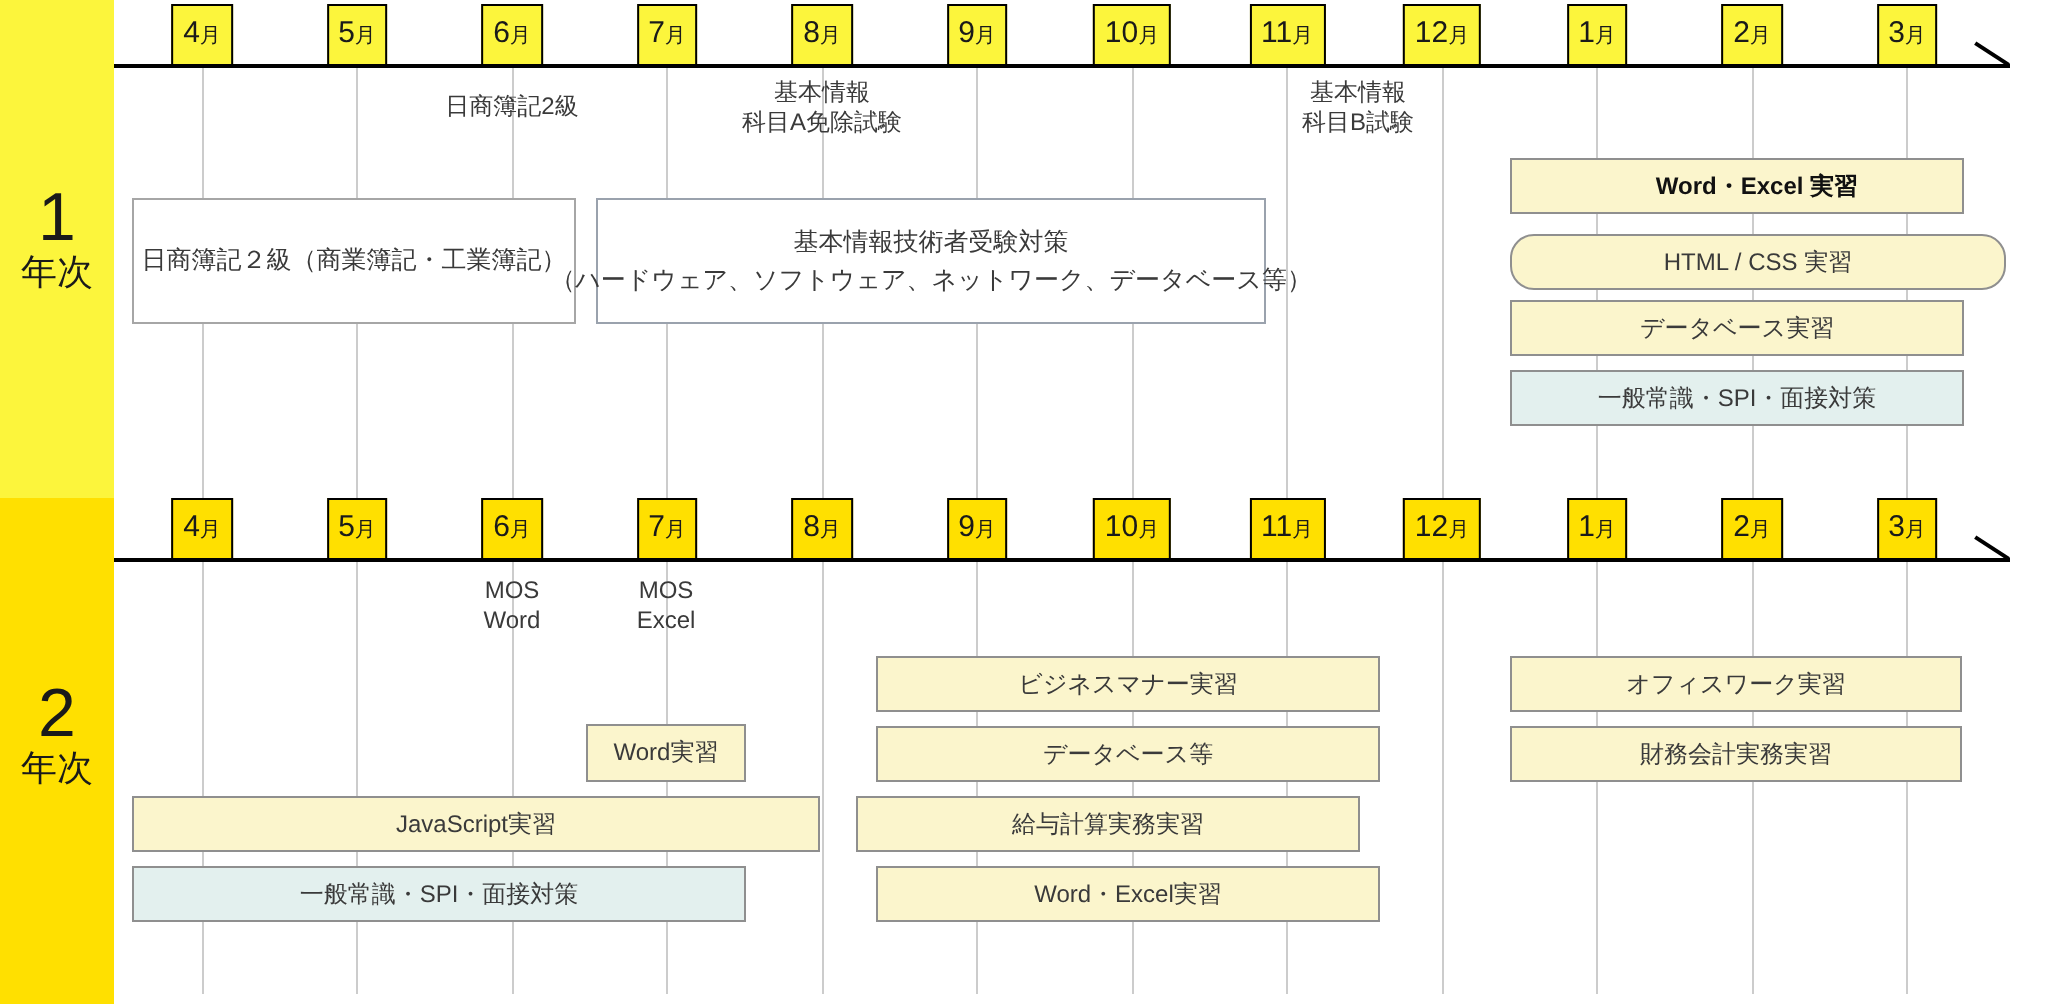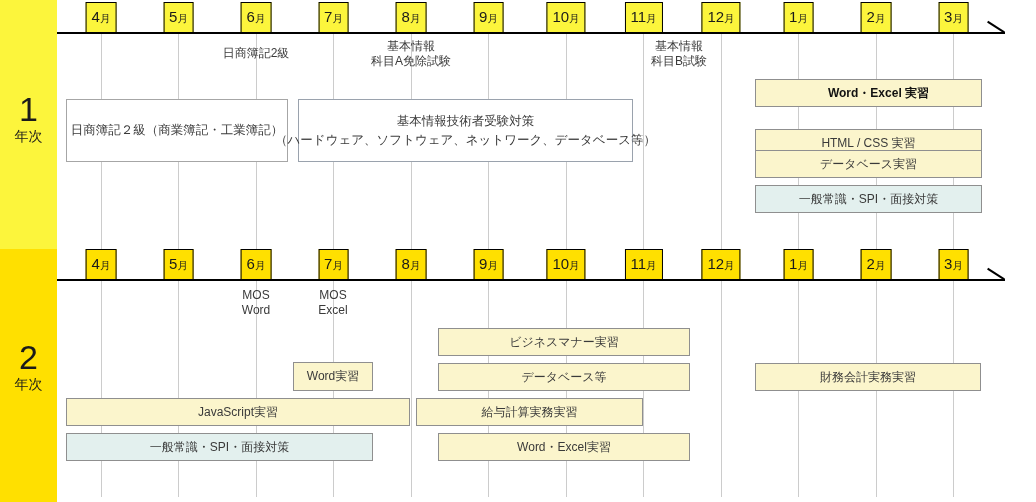--- a/index.html
+++ b/index.html
@@ -5,21 +5,21 @@
   html,body{margin:0;padding:0;background:#fff;}
   body{font-family:"Liberation Sans","DejaVu Sans",sans-serif;color:#3a3a3a;}
   #stage{position:relative;width:1036px;height:502px;background:#fff;overflow:hidden;}
 
   
   .side{position:absolute;left:0;width:57px;}
   .side.y1{top:0;height:249px;background:var(--y1yellow,#fcf53c);}
   .side.y2{top:249px;height:253px;background:var(--y2yellow,#ffe000);}
   .yeargroup{position:absolute;left:0;width:57px;text-align:center;color:#1a1a1a;}
   .yearnum{font-size:34px;line-height:34px;font-weight:400;}
-  .yearlbl{font-size:14px;line-height:16px;margin-top:2px;}
+  .yearlbl{font-size:18px;line-height:16px;margin-top:2px;}
 
   
   .axis{position:absolute;left:57px;width:948px;height:2px;background:#000;}
   .arrow{position:absolute;width:20px;height:2px;background:#000;transform:rotate(33deg);}
 
   
   .gridline{position:absolute;width:1px;background:var(--grid,#ccc);}
   .mbox{position:absolute;transform:translateX(-50%);height:31px;min-width:23px;
         padding:0 5px;border:1.5px solid #000;box-sizing:border-box;text-align:right;
         line-height:27px;white-space:nowrap;color:#1a1a1a;}
@@ -138,26 +138,27 @@
   </div>
 
   <div class="wbox gray" style="left:66px;top:99px;width:222px;height:63px;">
     <div>日商簿記２級（商業簿記・工業簿記）</div>
   </div>
   <div class="wbox" style="left:298px;top:99px;width:335px;height:63px;justify-content:center;">
     <div>基本情報技術者受験対策</div>
     <div>（ハードウェア、ソフトウェア、ネットワーク、データベース等）</div>
   </div>
   <div class="bar bold" style="left:755px;top:79px;width:227px;height:28px;">Word・Excel 実習</div>
-  <div class="bar" style="left:755px;top:129px;width:227px;height:28px;">HTML / CSS 実習</div>
+  <div class="bar" style="left:755px;top:117px;width:248px;height:28px;border-radius:12px;">HTML / CSS 実習</div>
   <div class="bar" style="left:755px;top:150px;width:227px;height:28px;">データベース実習</div>
   <div class="bar blue" style="left:755px;top:185px;width:227px;height:28px;">一般常識・SPI・面接対策</div>
 
   <div class="bar" style="left:293px;top:362px;width:80px;height:29px;">Word実習</div>
   <div class="bar" style="left:66px;top:398px;width:344px;height:28px;">JavaScript実習</div>
   <div class="bar blue" style="left:66px;top:433px;width:307px;height:28px;">一般常識・SPI・面接対策</div>
   <div class="bar" style="left:438px;top:328px;width:252px;height:28px;">ビジネスマナー実習</div>
   <div class="bar" style="left:438px;top:363px;width:252px;height:28px;">データベース等</div>
-  <div class="bar" style="left:416px;top:398px;width:227px;height:28px;">給与計算実務実習</div>
+  <div class="bar" style="left:428px;top:398px;width:252px;height:28px;">給与計算実務実習</div>
   <div class="bar" style="left:438px;top:433px;width:252px;height:28px;">Word・Excel実習</div>
+  <div class="bar" style="left:755px;top:328px;width:226px;height:28px;">オフィスワーク実習</div>
   <div class="bar" style="left:755px;top:363px;width:226px;height:28px;">財務会計実務実習</div>
 
 </div>
 
 </body></html>

